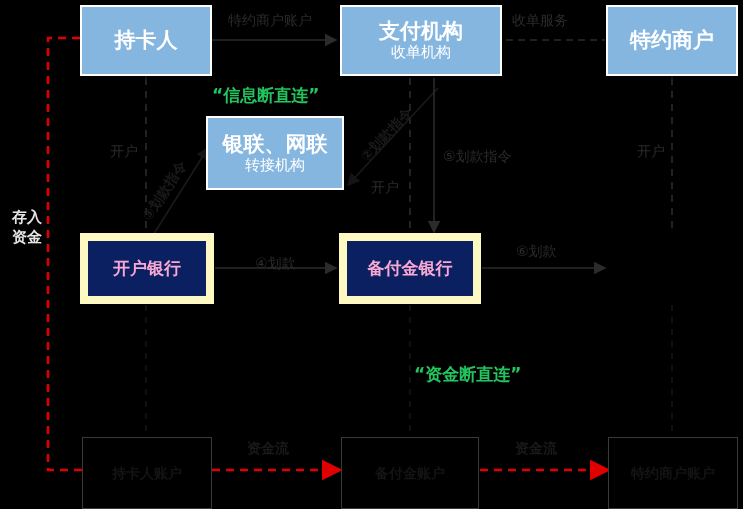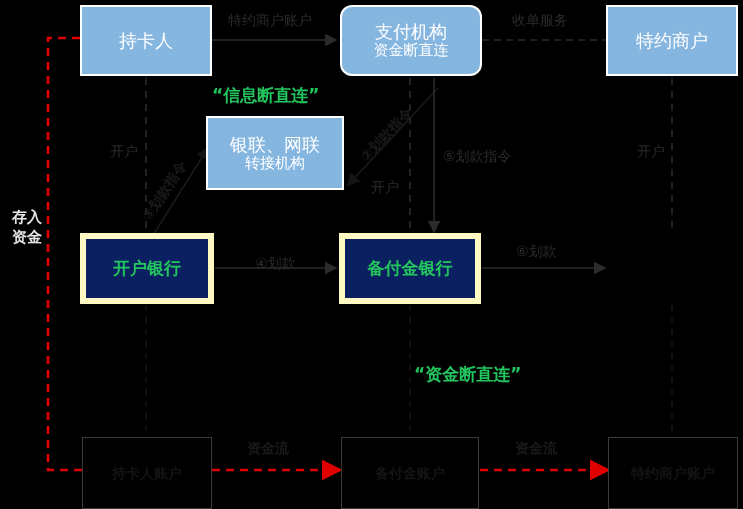--- a/index.html
+++ b/index.html
@@ -5,24 +5,24 @@
   html,body{margin:0;padding:0;background:#000;}
   body{width:743px;height:509px;overflow:hidden;font-family:"DejaVu Sans","Liberation Sans",sans-serif;}
   #stage{position:relative;width:743px;height:509px;background:#000;}
 
   .box{position:absolute;box-sizing:border-box;display:flex;flex-direction:column;
        align-items:center;justify-content:center;text-align:center;line-height:1.18;}
   .box .l1{font-weight:bold;}
   .box .l2{font-weight:normal;}
 
   .box-light{background:#85b6e0;border:2px solid #ffffff;color:#ffffff;font-size:17px;}
-  .box-light .l1{font-size:18px;font-weight:normal;}
+  .box-light .l1{font-size:21px;font-weight:bold;}
   .box-light .l2{font-size:15px;font-weight:400;}
 
-  .box-dark{background:#0a2060;border:6px solid #fef9c3;color:#22c55e;font-size:17px;font-weight:bold;}
+  .box-dark{background:#0a2060;border:8px solid #fef9c3;color:#f9a8d4;font-size:17px;font-weight:bold;}
 
   .box-ghost{background:#000;border:1.5px solid #3a3a3a;color:#141414;font-size:14px;font-weight:bold;}
 
   .lbl{position:absolute;color:#2b2b2b;font-size:14px;white-space:nowrap;}
   .lbl-red{position:absolute;color:#22c55e;font-weight:bold;font-size:17px;white-space:nowrap;}
   .lbl-dark{position:absolute;color:#1a1a1a;font-size:14px;white-space:nowrap;font-weight:bold;}
 
   .rot{transform-origin:center center;}
 
   svg.overlay{position:absolute;left:0;top:0;width:743px;height:509px;pointer-events:none;}
@@ -75,23 +75,23 @@
     <path d="M80,38 L48,38 L48,470 L100,470" fill="none" stroke="#e00000" stroke-width="2.6" stroke-dasharray="8,6" marker-end="url(#ah-red)"></path>
 
     <line x1="212" y1="470" x2="340" y2="470" stroke="#e00000" stroke-width="2.6" stroke-dasharray="8,6" marker-end="url(#ah-red)"></line>
     <line x1="480" y1="470" x2="608" y2="470" stroke="#e00000" stroke-width="2.6" stroke-dasharray="8,6" marker-end="url(#ah-red)"></line>
   </svg>
 
   <div class="box box-light" style="left:80px;top:5px;width:132px;height:71px;">
     <span class="l1">持卡人</span>
   </div>
 
-  <div class="box box-light" style="left:340px;top:5px;width:142px;height:71px;border-radius:12px;">
+  <div class="box box-light" style="left:340px;top:5px;width:162px;height:71px;">
     <span class="l1">支付机构</span>
-    <span class="l2">资金断直连</span>
+    <span class="l2">收单机构</span>
   </div>
 
   <div class="box box-light" style="left:206px;top:116px;width:138px;height:74px;">
     <span class="l1">银联、网联</span>
     <span class="l2">转接机构</span>
   </div>
 
   <div class="box box-light" style="left:606px;top:5px;width:132px;height:71px;">
     <span class="l1">特约商户</span>
   </div>

